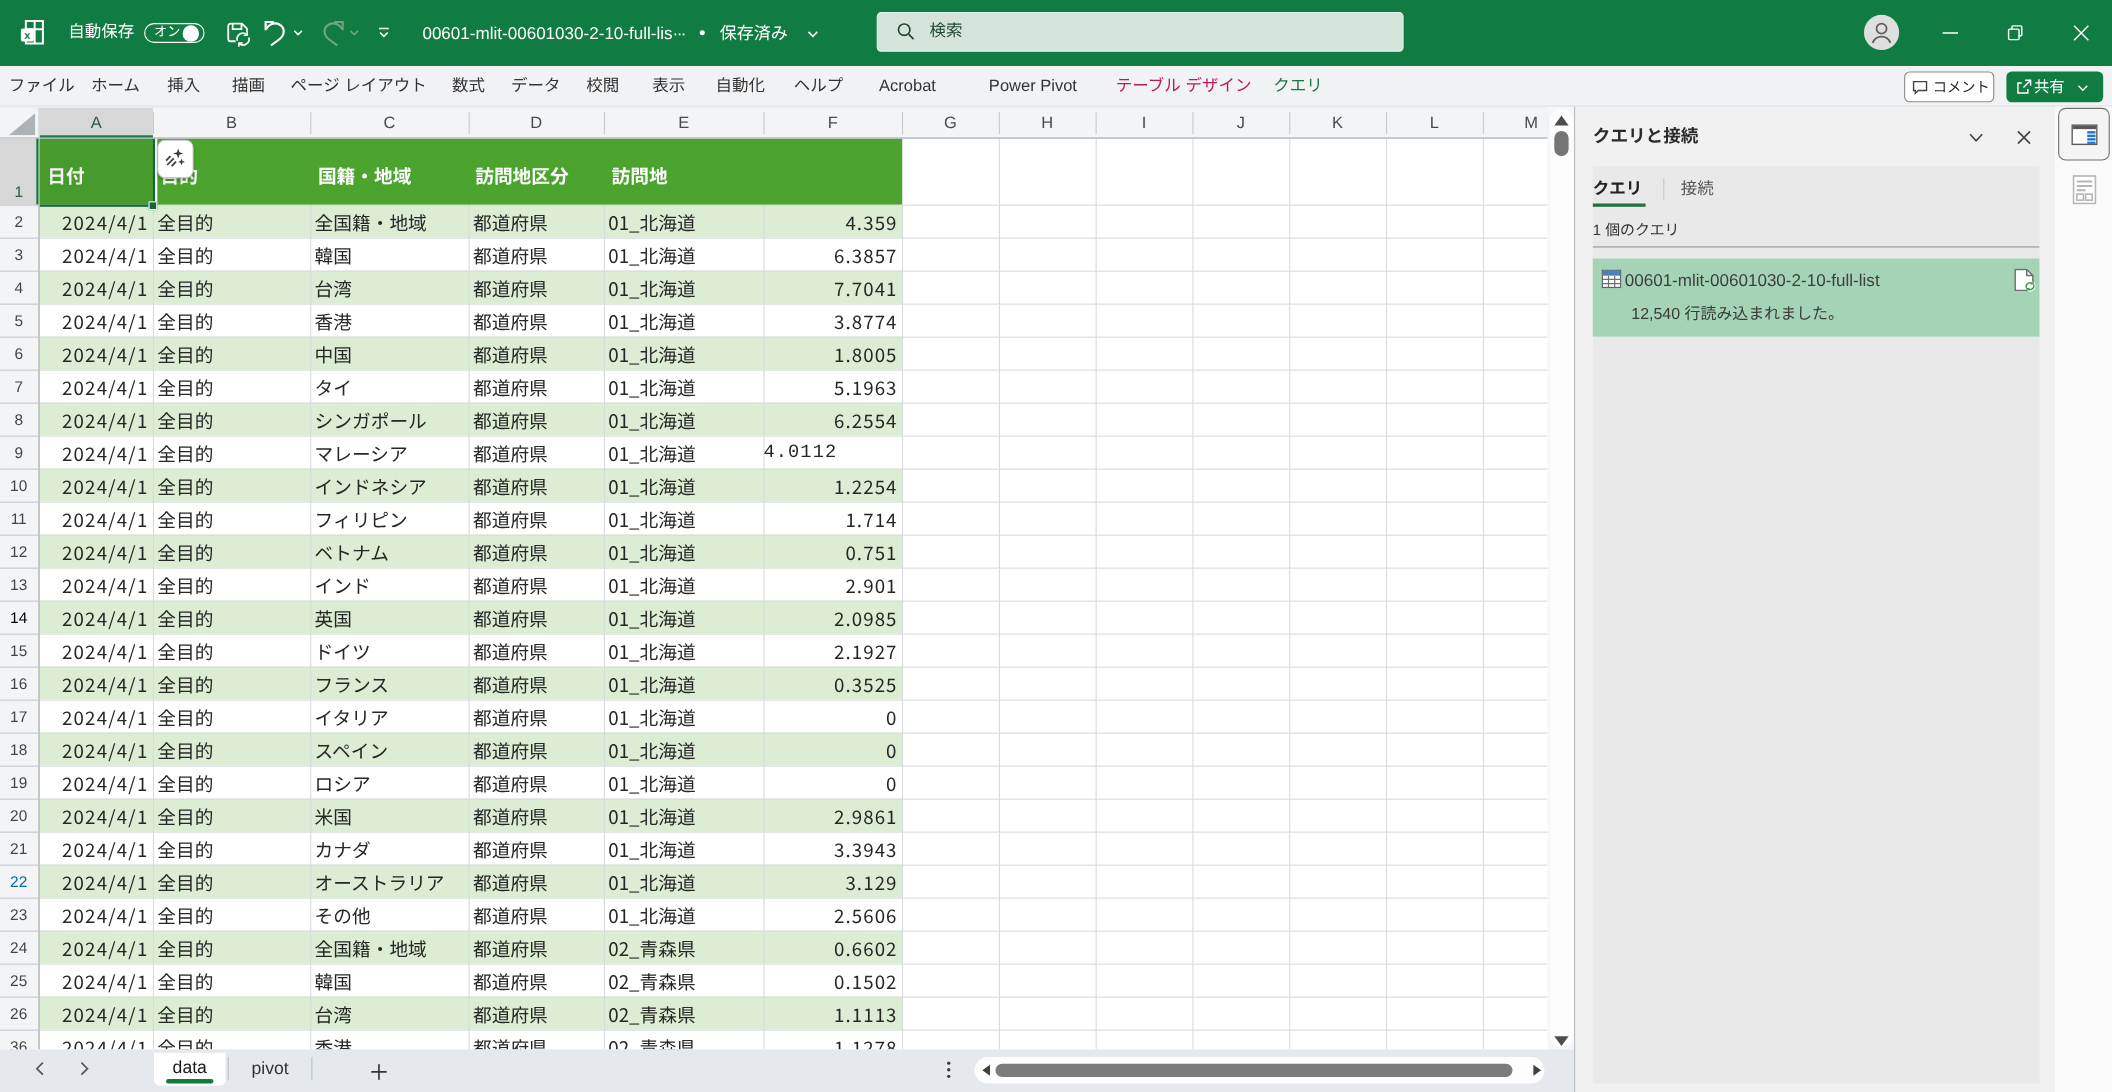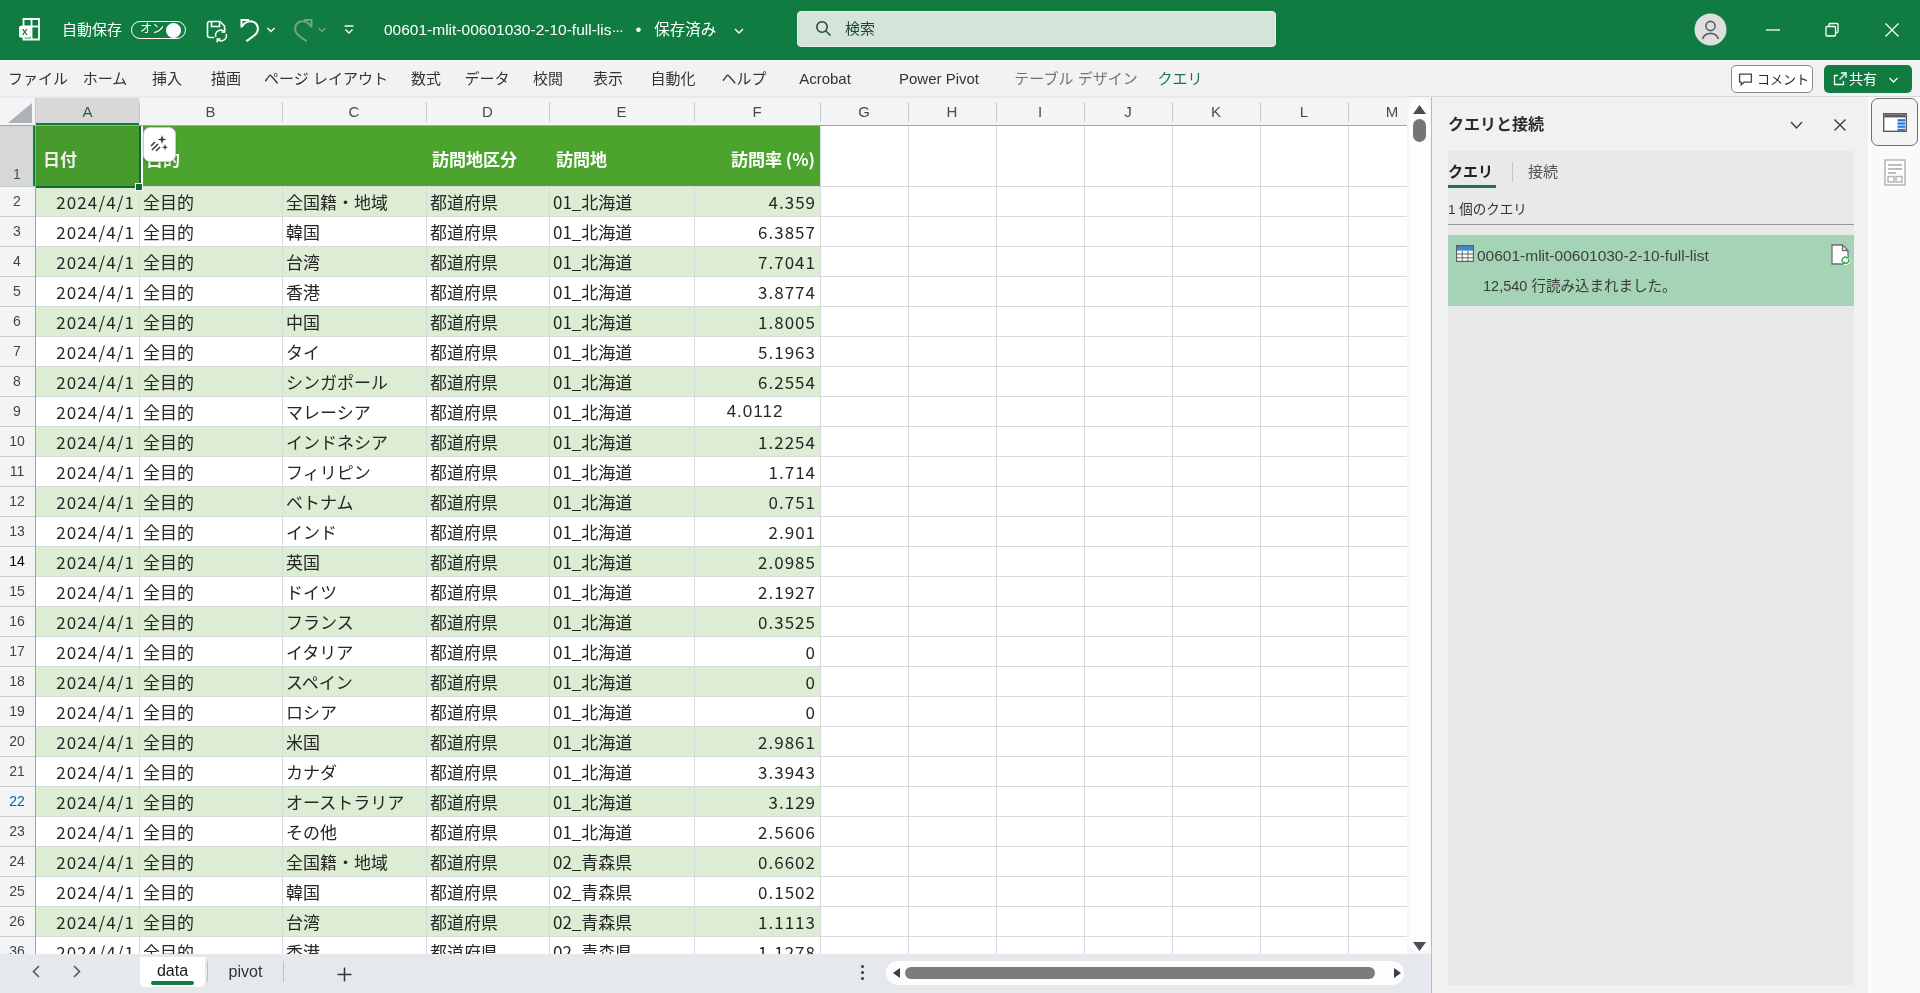--- a/index.html
+++ b/index.html
@@ -79,21 +79,21 @@
 <div style="position:absolute;left:226px;top:60px;height:37px;line-height:38px;transform:translateX(-50%);color:#333;font-size:15px;white-space:nowrap">描画</div>
 <div style="position:absolute;left:326px;top:60px;height:37px;line-height:38px;transform:translateX(-50%);color:#333;font-size:15px;white-space:nowrap">ページ レイアウト</div>
 <div style="position:absolute;left:426px;top:60px;height:37px;line-height:38px;transform:translateX(-50%);color:#333;font-size:15px;white-space:nowrap">数式</div>
 <div style="position:absolute;left:487px;top:60px;height:37px;line-height:38px;transform:translateX(-50%);color:#333;font-size:15px;white-space:nowrap">データ</div>
 <div style="position:absolute;left:548px;top:60px;height:37px;line-height:38px;transform:translateX(-50%);color:#333;font-size:15px;white-space:nowrap">校閲</div>
 <div style="position:absolute;left:608px;top:60px;height:37px;line-height:38px;transform:translateX(-50%);color:#333;font-size:15px;white-space:nowrap">表示</div>
 <div style="position:absolute;left:673px;top:60px;height:37px;line-height:38px;transform:translateX(-50%);color:#333;font-size:15px;white-space:nowrap">自動化</div>
 <div style="position:absolute;left:744px;top:60px;height:37px;line-height:38px;transform:translateX(-50%);color:#333;font-size:15px;white-space:nowrap">ヘルプ</div>
 <div style="position:absolute;left:825px;top:60px;height:37px;line-height:38px;transform:translateX(-50%);color:#333;font-size:15px;white-space:nowrap">Acrobat</div>
 <div style="position:absolute;left:939px;top:60px;height:37px;line-height:38px;transform:translateX(-50%);color:#333;font-size:15px;white-space:nowrap">Power Pivot</div>
-<div style="position:absolute;left:1076px;top:60px;height:37px;line-height:38px;transform:translateX(-50%);color:#737373;font-size:15px;white-space:nowrap">テーブル デザイン</div>
+<div style="position:absolute;left:1076px;top:60px;height:37px;line-height:38px;transform:translateX(-50%);color:#be185d;font-size:15px;white-space:nowrap">テーブル デザイン</div>
 <div style="position:absolute;left:1180px;top:60px;height:37px;line-height:38px;transform:translateX(-50%);color:#217346;font-size:15px;white-space:nowrap">クエリ</div>
 <div style="position:absolute;left:1731px;top:65px;width:82px;height:28px;background:#fff;border:1px solid #8A8A8A;border-radius:5px"></div>
 <svg class="ab" style="left:1738px;top:72px" width="15" height="14" viewBox="0 0 14 13" fill="none" stroke="#444" stroke-width="1.2">
 <path d="M1.5 2 h11 v7.5 h-7 l-2.5 2.5 v-2.5 h-1.5 z"></path>
   </svg>
 <div style="position:absolute;left:1757px;top:65px;height:28px;line-height:29px;color:#2b2b2b;font-size:13px">コメント</div>
 <div style="position:absolute;left:1824px;top:65px;width:88px;height:28px;background:#107C41;border-radius:5px"></div>
 <svg class="ab" style="left:1831px;top:70px" width="18" height="18" viewBox="0 0 18 18" fill="none" stroke="#fff" stroke-width="1.3">
 <path d="M7 5.5 h-3.5 v9 h9 v-3.5"></path>
 <path d="M10 3 h5 v5"></path>
@@ -151,23 +151,23 @@
 <div style="position:absolute;left:36px;top:659px;width:1371px;height:1px;background:#D8DBDD"></div>
 <div style="position:absolute;left:36px;top:689px;width:1371px;height:1px;background:#D8DBDD"></div>
 <div style="position:absolute;left:36px;top:719px;width:1371px;height:1px;background:#D8DBDD"></div>
 <div style="position:absolute;left:36px;top:749px;width:1371px;height:1px;background:#D8DBDD"></div>
 <div style="position:absolute;left:36px;top:779px;width:1371px;height:1px;background:#D8DBDD"></div>
 <div style="position:absolute;left:36px;top:809px;width:1371px;height:1px;background:#D8DBDD"></div>
 <div style="position:absolute;left:36px;top:839px;width:1371px;height:1px;background:#D8DBDD"></div>
 <div style="position:absolute;left:36px;top:29px;width:784px;height:60px;background:#4CA42F"></div>
 <div style="position:absolute;left:43px;top:29px;width:200px;height:62px;color:#fff;font-weight:bold;font-size:17px;line-height:65px;font-family:'Noto Sans CJK JP','Liberation Sans',sans-serif">日付</div>
 <div style="position:absolute;left:146px;top:29px;width:200px;height:62px;color:#fff;font-weight:bold;font-size:17px;line-height:65px;font-family:'Noto Sans CJK JP','Liberation Sans',sans-serif">目的</div>
+<div style="position:absolute;left:289px;top:29px;width:200px;height:62px;color:#fff;font-weight:bold;font-size:17px;line-height:65px;font-family:'Noto Sans CJK JP','Liberation Sans',sans-serif">国籍・地域</div>
 <div style="position:absolute;left:556px;top:29px;width:200px;height:62px;color:#fff;font-weight:bold;font-size:17px;line-height:65px;font-family:'Noto Sans CJK JP','Liberation Sans',sans-serif">訪問地</div>
 <div style="position:absolute;left:432px;top:29px;width:200px;height:62px;color:#fff;font-weight:bold;font-size:17px;line-height:65px;font-family:'Noto Sans CJK JP','Liberation Sans',sans-serif">訪問地区分</div>
-<div style="position:absolute;left:640px;top:29px;width:175px;height:62px;color:#fff;font-weight:bold;font-size:17px;line-height:65px;text-align:right;font-family:'Noto Sans CJK JP','Liberation Sans',sans-serif">訪問率 (%)</div>
 <div style="position:absolute;left:36px;top:89px;width:99px;height:30px;font-size:17px;color:#262626;line-height:31px;font-family:'Noto Sans CJK JP','Liberation Sans',sans-serif;text-align:right;letter-spacing:1.1px">2024/4/1</div>
 <div style="position:absolute;left:143px;top:89px;width:130px;height:30px;font-size:17px;color:#262626;line-height:31px;font-family:'Noto Sans CJK JP','Liberation Sans',sans-serif">全目的</div>
 <div style="position:absolute;left:286px;top:89px;width:138px;height:30px;font-size:17px;color:#262626;line-height:31px;font-family:'Noto Sans CJK JP','Liberation Sans',sans-serif">全国籍・地域</div>
 <div style="position:absolute;left:430px;top:89px;width:118px;height:30px;font-size:17px;color:#262626;line-height:31px;font-family:'Noto Sans CJK JP','Liberation Sans',sans-serif">都道府県</div>
 <div style="position:absolute;left:553px;top:89px;width:140px;height:30px;font-size:17px;color:#262626;line-height:31px;font-family:'Noto Sans CJK JP','Liberation Sans',sans-serif">01_北海道</div>
 <div style="position:absolute;left:694px;top:89px;width:122px;height:30px;font-size:17px;color:#262626;line-height:31px;font-family:'Noto Sans CJK JP','Liberation Sans',sans-serif;text-align:right;letter-spacing:1px">4.359</div>
 <div style="position:absolute;left:36px;top:119px;width:99px;height:30px;font-size:17px;color:#262626;line-height:31px;font-family:'Noto Sans CJK JP','Liberation Sans',sans-serif;text-align:right;letter-spacing:1.1px">2024/4/1</div>
 <div style="position:absolute;left:143px;top:119px;width:130px;height:30px;font-size:17px;color:#262626;line-height:31px;font-family:'Noto Sans CJK JP','Liberation Sans',sans-serif">全目的</div>
 <div style="position:absolute;left:286px;top:119px;width:138px;height:30px;font-size:17px;color:#262626;line-height:31px;font-family:'Noto Sans CJK JP','Liberation Sans',sans-serif">韓国</div>
 <div style="position:absolute;left:430px;top:119px;width:118px;height:30px;font-size:17px;color:#262626;line-height:31px;font-family:'Noto Sans CJK JP','Liberation Sans',sans-serif">都道府県</div>
@@ -201,21 +201,21 @@
 <div style="position:absolute;left:143px;top:269px;width:130px;height:30px;font-size:17px;color:#262626;line-height:31px;font-family:'Noto Sans CJK JP','Liberation Sans',sans-serif">全目的</div>
 <div style="position:absolute;left:286px;top:269px;width:138px;height:30px;font-size:17px;color:#262626;line-height:31px;font-family:'Noto Sans CJK JP','Liberation Sans',sans-serif">シンガポール</div>
 <div style="position:absolute;left:430px;top:269px;width:118px;height:30px;font-size:17px;color:#262626;line-height:31px;font-family:'Noto Sans CJK JP','Liberation Sans',sans-serif">都道府県</div>
 <div style="position:absolute;left:553px;top:269px;width:140px;height:30px;font-size:17px;color:#262626;line-height:31px;font-family:'Noto Sans CJK JP','Liberation Sans',sans-serif">01_北海道</div>
 <div style="position:absolute;left:694px;top:269px;width:122px;height:32px;font-size:17px;color:#262626;line-height:31px;font-family:'Noto Sans CJK JP','Liberation Sans',sans-serif;text-align:right;letter-spacing:1px">6.2554</div>
 <div style="position:absolute;left:36px;top:299px;width:99px;height:30px;font-size:17px;color:#262626;line-height:31px;font-family:'Noto Sans CJK JP','Liberation Sans',sans-serif;text-align:right;letter-spacing:1.1px">2024/4/1</div>
 <div style="position:absolute;left:143px;top:299px;width:130px;height:30px;font-size:17px;color:#262626;line-height:31px;font-family:'Noto Sans CJK JP','Liberation Sans',sans-serif">全目的</div>
 <div style="position:absolute;left:286px;top:299px;width:138px;height:30px;font-size:17px;color:#262626;line-height:31px;font-family:'Noto Sans CJK JP','Liberation Sans',sans-serif">マレーシア</div>
 <div style="position:absolute;left:430px;top:299px;width:118px;height:30px;font-size:17px;color:#262626;line-height:31px;font-family:'Noto Sans CJK JP','Liberation Sans',sans-serif">都道府県</div>
 <div style="position:absolute;left:553px;top:299px;width:140px;height:30px;font-size:17px;color:#262626;line-height:31px;font-family:'Noto Sans CJK JP','Liberation Sans',sans-serif">01_北海道</div>
-<div style="position:absolute;left:694px;top:299px;width:122px;height:30px;font-size:17px;color:#262626;line-height:31px;font-family:Liberation Sans, sans-serif;text-align:center;letter-spacing:1px">4.0112</div>
+<div style="position:absolute;left:694px;top:299px;width:122px;height:30px;font-size:17px;color:#262626;line-height:31px;font-family:Liberation Mono, monospace;text-align:left;letter-spacing:1px">4.0112</div>
 <div style="position:absolute;left:36px;top:329px;width:99px;height:30px;font-size:17px;color:#262626;line-height:31px;font-family:'Noto Sans CJK JP','Liberation Sans',sans-serif;text-align:right;letter-spacing:1.1px">2024/4/1</div>
 <div style="position:absolute;left:143px;top:329px;width:130px;height:30px;font-size:17px;color:#262626;line-height:31px;font-family:'Noto Sans CJK JP','Liberation Sans',sans-serif">全目的</div>
 <div style="position:absolute;left:286px;top:329px;width:138px;height:30px;font-size:17px;color:#262626;line-height:31px;font-family:'Noto Sans CJK JP','Liberation Sans',sans-serif">インドネシア</div>
 <div style="position:absolute;left:430px;top:329px;width:118px;height:30px;font-size:17px;color:#262626;line-height:31px;font-family:'Noto Sans CJK JP','Liberation Sans',sans-serif">都道府県</div>
 <div style="position:absolute;left:553px;top:329px;width:140px;height:30px;font-size:17px;color:#262626;line-height:31px;font-family:'Noto Sans CJK JP','Liberation Sans',sans-serif">01_北海道</div>
 <div style="position:absolute;left:694px;top:329px;width:122px;height:30px;font-size:17px;color:#262626;line-height:31px;font-family:'Noto Sans CJK JP','Liberation Sans',sans-serif;text-align:right;letter-spacing:1px">1.2254</div>
 <div style="position:absolute;left:36px;top:359px;width:99px;height:30px;font-size:17px;color:#262626;line-height:31px;font-family:'Noto Sans CJK JP','Liberation Sans',sans-serif;text-align:right;letter-spacing:1.1px">2024/4/1</div>
 <div style="position:absolute;left:143px;top:359px;width:130px;height:30px;font-size:17px;color:#262626;line-height:31px;font-family:'Noto Sans CJK JP','Liberation Sans',sans-serif">全目的</div>
 <div style="position:absolute;left:286px;top:359px;width:138px;height:30px;font-size:17px;color:#262626;line-height:31px;font-family:'Noto Sans CJK JP','Liberation Sans',sans-serif">フィリピン</div>
 <div style="position:absolute;left:430px;top:359px;width:118px;height:30px;font-size:17px;color:#262626;line-height:31px;font-family:'Noto Sans CJK JP','Liberation Sans',sans-serif">都道府県</div>

